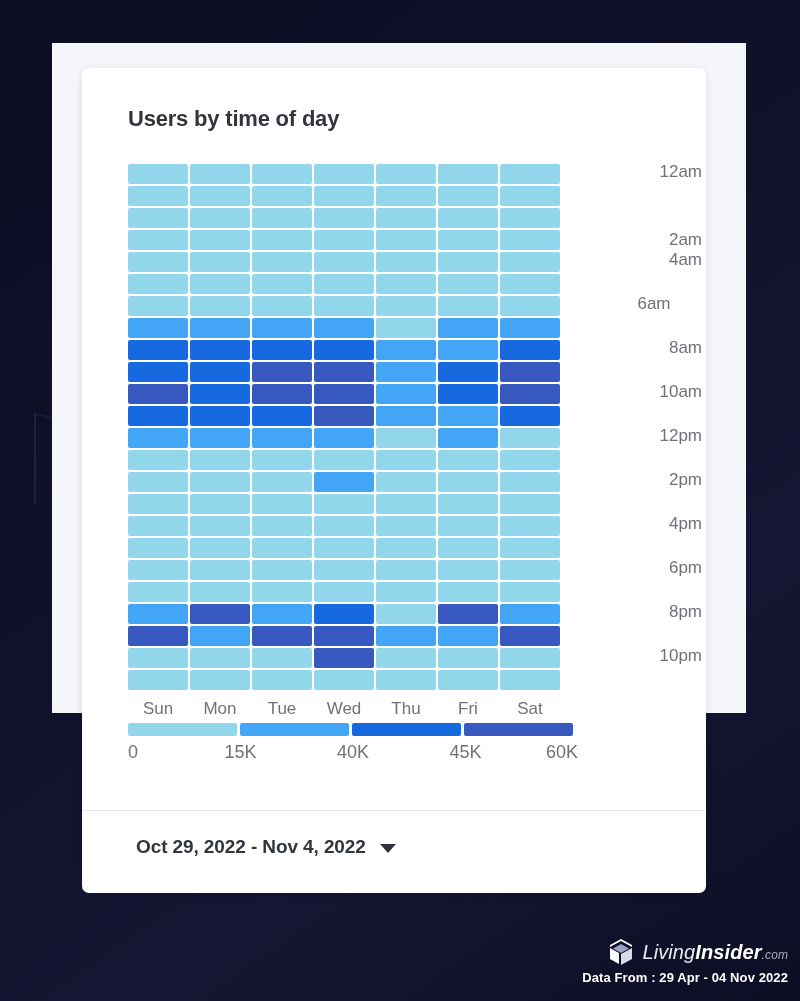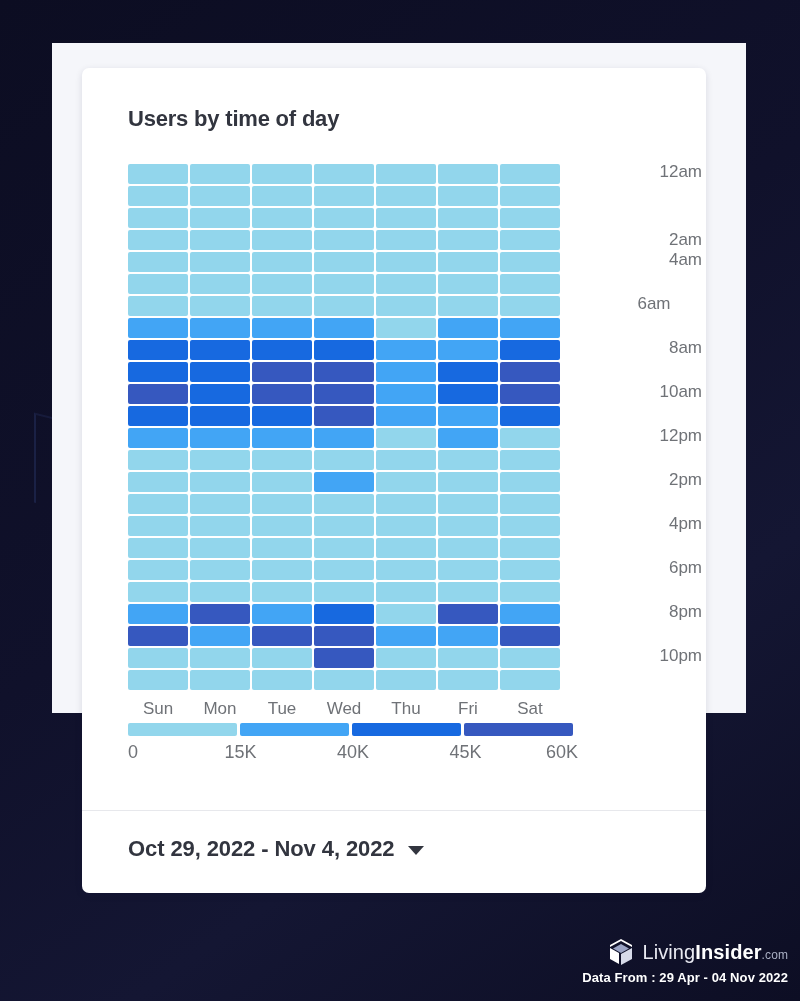--- a/index.html
+++ b/index.html
@@ -140,24 +140,25 @@
   }
   .date-range {
     position: absolute;
     left: 46px;
     top: 768px;
     display: flex;
     align-items: center;
     gap: 14px;
   }
   .date-range-text {
-    font-size: 22px;
+    font-size: 19px;
     color: #32353f;
     font-weight: bold;
     letter-spacing: -0.1px;
+    margin-left: 8px;
   }
   .caret {
     width: 0; height: 0;
     border-left: 8px solid transparent;
     border-right: 8px solid transparent;
     border-top: 9px solid #32353f;
     margin-top: 3px;
   }
 
   
@@ -166,20 +167,21 @@
     right: 12px;
     bottom: 16px;
     text-align: right;
     color: #ffffff;
   }
   .wm-brand {
     display: flex;
     align-items: center;
     justify-content: flex-end;
     gap: 8px;
+    font-style: italic;
   }
   .wm-logo { width: 26px; height: 28px; display: block; }
   .wm-name {
     font-size: 20px;
     color: #e9eaf2;
     letter-spacing: 0.1px;
   }
   .wm-name b { color: #ffffff; font-weight: bold; }
   .wm-name .dotcom { font-size: 12px; color: #aab0c4; }
   .wm-sub {

